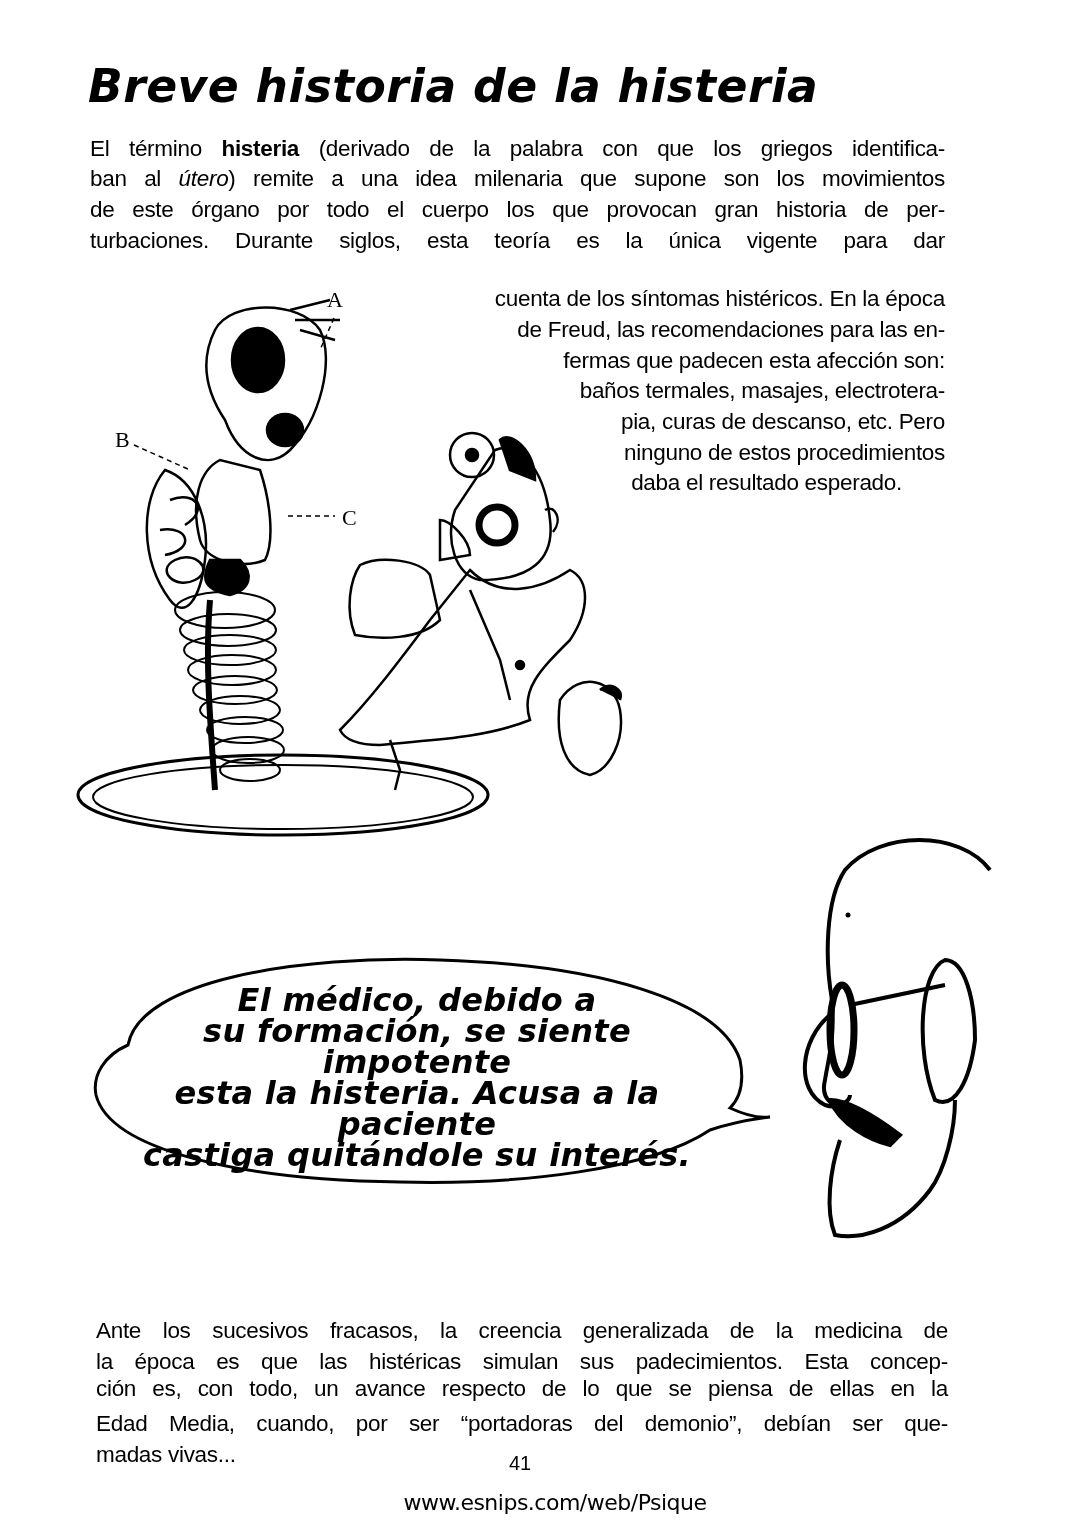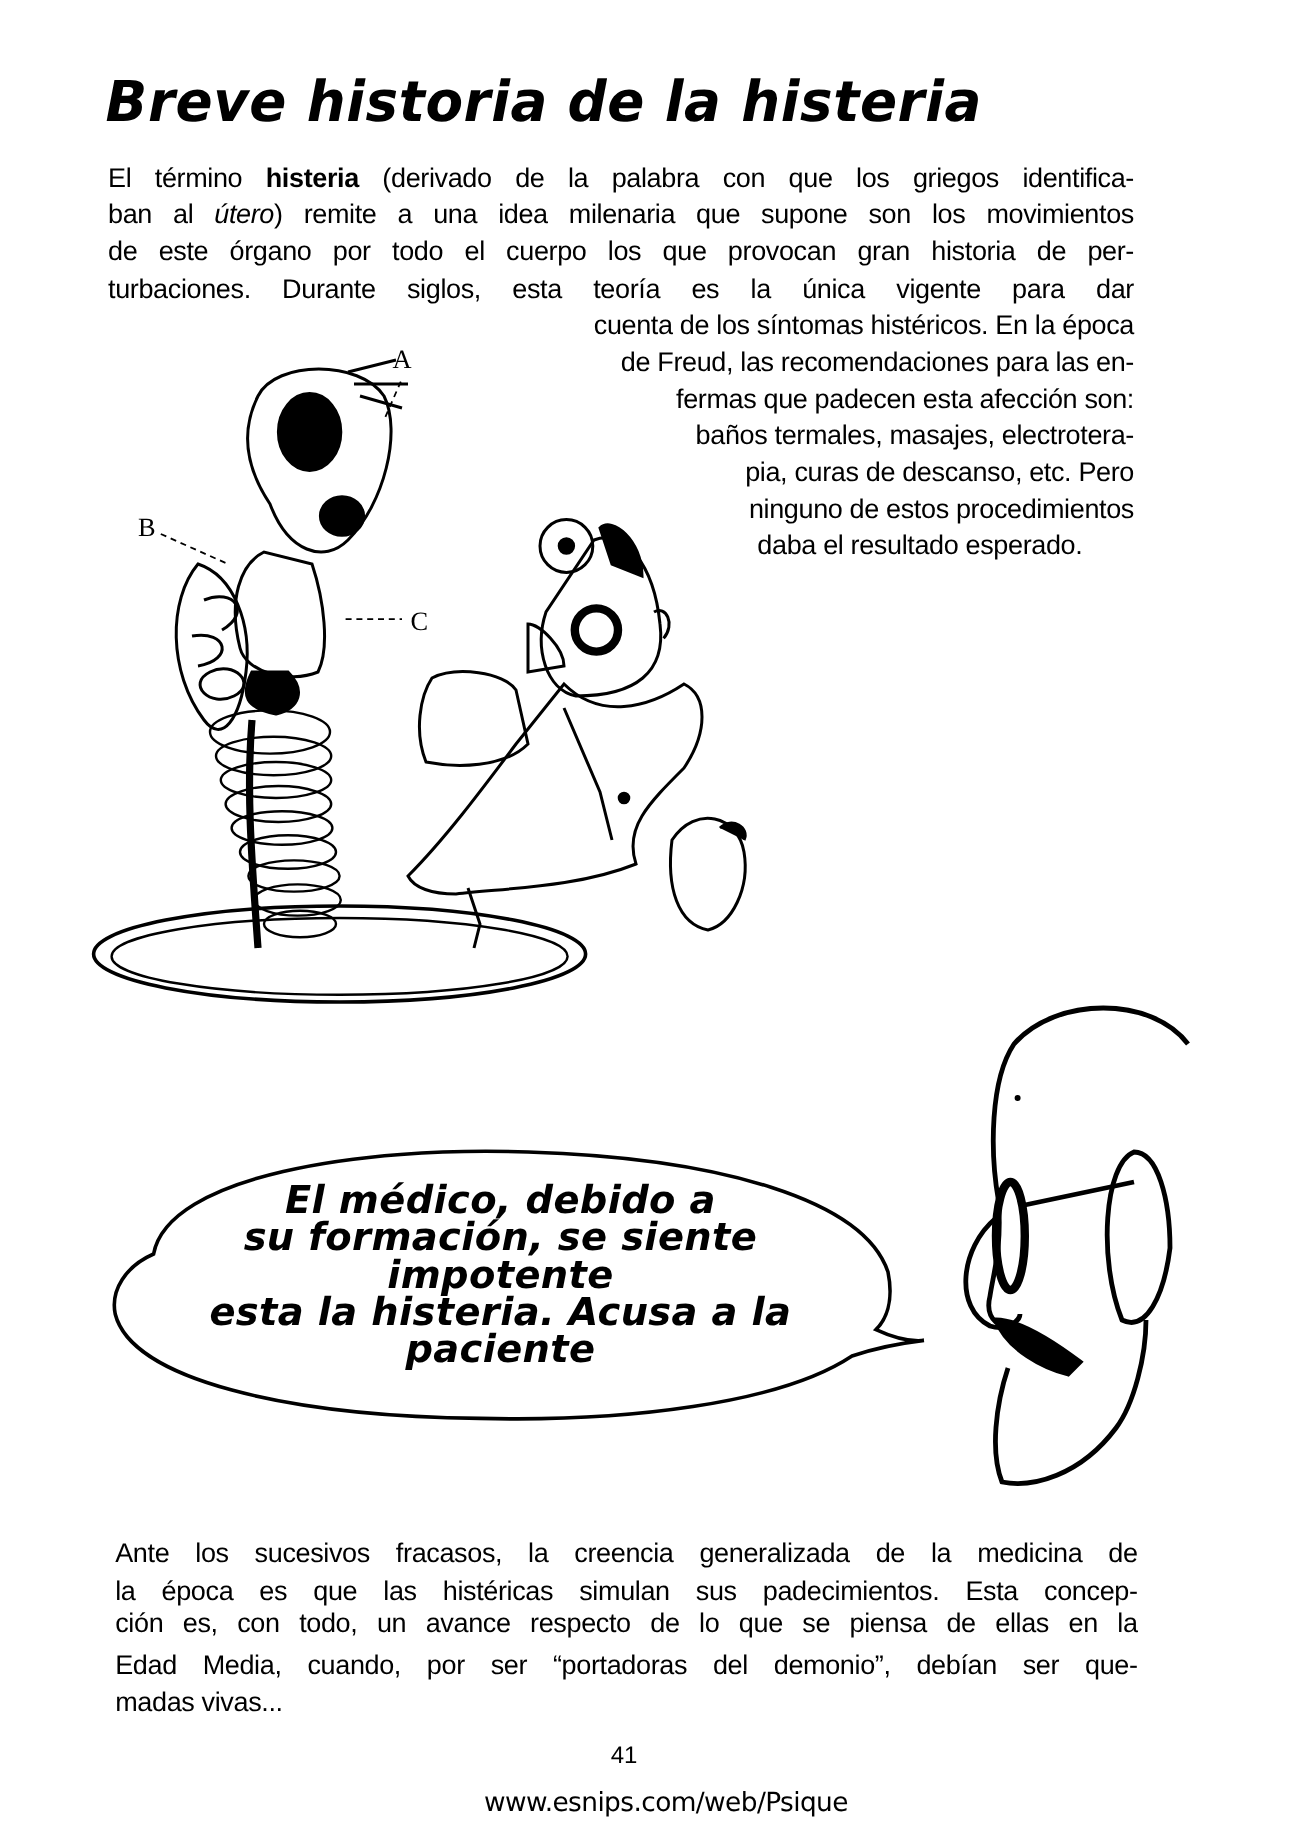--- a/index.html
+++ b/index.html
@@ -10,30 +10,30 @@
       font-size: 47px; letter-spacing: 0.5px; line-height: 60px; margin: 0;
       transform: scaleX(0.97); transform-origin: left;
     }
     .body-text {
       font-family: "Liberation Sans", sans-serif; font-size: 22.5px;
       line-height: 30.5px; letter-spacing: -0.3px;
     }
     .line { position: absolute; white-space: nowrap; }
     .just { text-align: justify; text-align-last: justify; }
     .p1 .line { left: 90px; width: 855px; }
-    .right-block .line { right: 135px; text-align: right; }
+    .right-block .line { right: 135px; text-align: right; margin-top: 28px; }
     .label {
       position: absolute; font-family: "Liberation Serif", serif; font-size: 22px;
     }
     .bubble-text {
       font-family: "DejaVu Sans", sans-serif; font-style: italic; font-weight: bold;
       font-size: 32px; line-height: 31px; text-align: center; position: absolute;
       left: 112px; top: 985px; width: 610px; letter-spacing: 0.3px;
     }
-    .p2 .line { left: 96px; width: 852px; }
+    .p2 .line { left: 96px; width: 852px; margin-top: 36px; }
     .page-num { position: absolute; left: 0; width: 1040px; top: 1452px; text-align: center;
       font-family: "Liberation Sans", sans-serif; font-size: 20px; }
     .footer-url { position: absolute; left: 0; width: 1110px; top: 1490px; text-align: center;
       font-family: "DejaVu Sans", sans-serif; font-size: 22px; letter-spacing: -0.5px; }
     svg.art { position: absolute; left: 0; top: 0; }
   </style>
 </head>
 <body>
 
 <h1 class="title">Breve historia de la histeria</h1>
@@ -125,20 +125,21 @@
 </svg>
 
 <div class="label" style="left:327px; top:287px">A</div>
 <div class="label" style="left:115px; top:427px">B</div>
 <div class="label" style="left:342px; top:505px">C</div>
 
 <div class="bubble-text">
   <div>El médico, debido a</div>
   <div>su formación, se siente impotente</div>
   <div>esta la histeria. Acusa a la paciente</div>
+  <div>castiga quitándole su interés.</div>
 </div>
 
 <div class="body-text p2">
   <div class="line just" style="top:1280px">Ante los sucesivos fracasos, la creencia generalizada de la medicina de</div>
   <div class="line just" style="top:1311px">la época es que las histéricas simulan sus padecimientos. Esta concep-</div>
   <div class="line just" style="top:1338px">ción es, con todo, un avance respecto de lo que se piensa de ellas en la</div>
   <div class="line just" style="top:1373px">Edad Media, cuando, por ser “portadoras del demonio”, debían ser que-</div>
   <div class="line" style="top:1404px">madas vivas...</div>
 </div>
 

